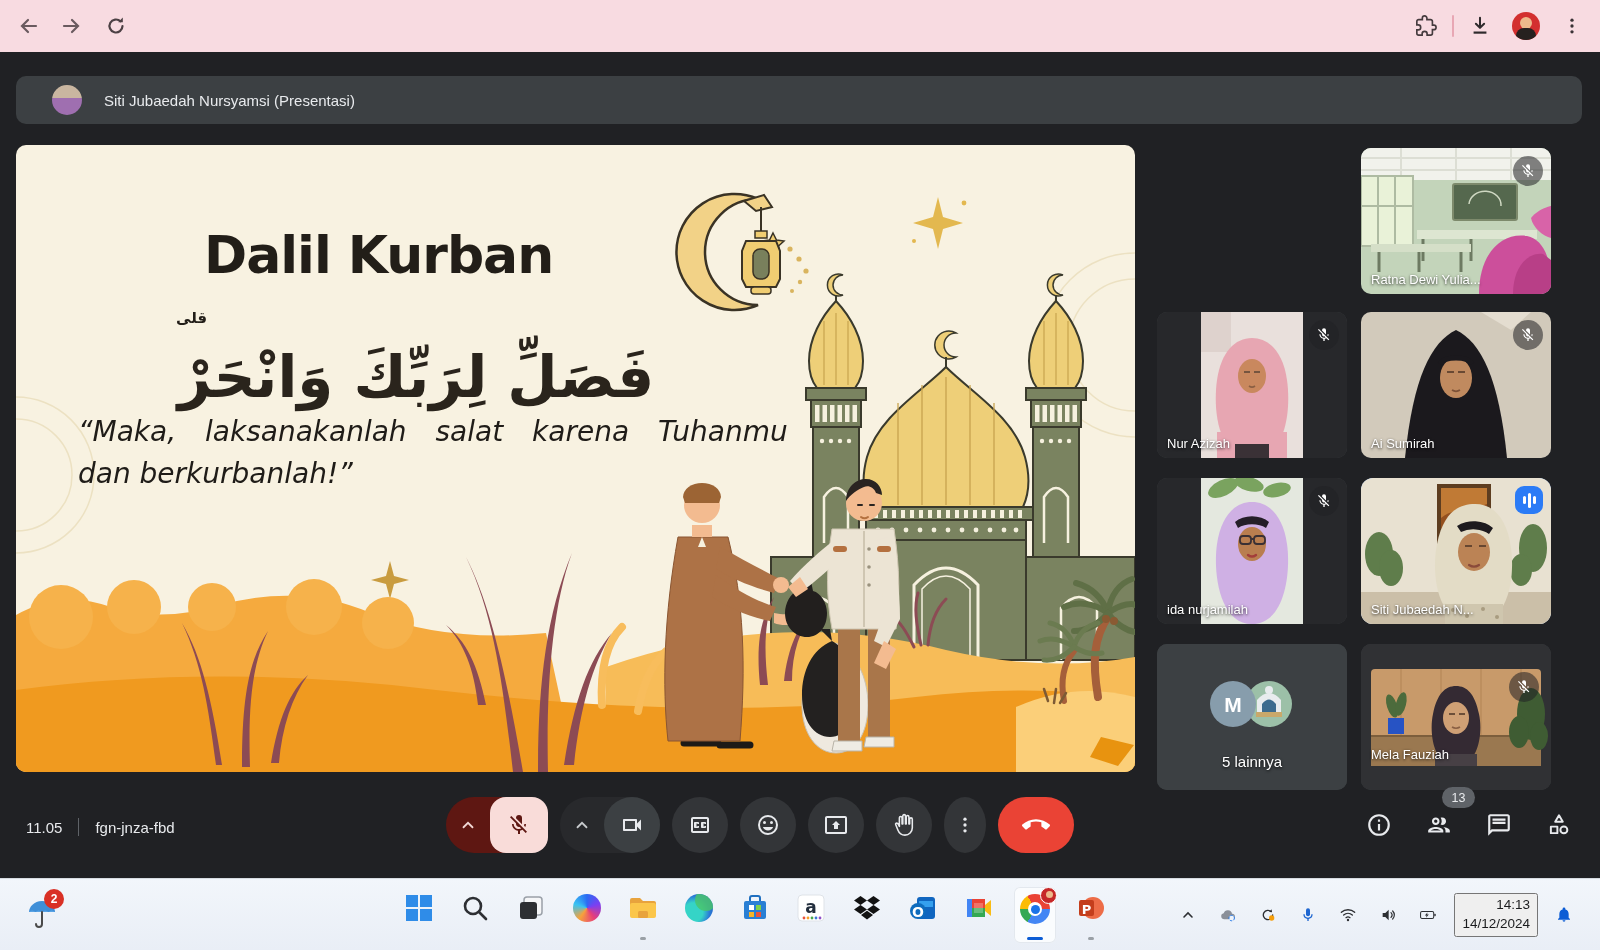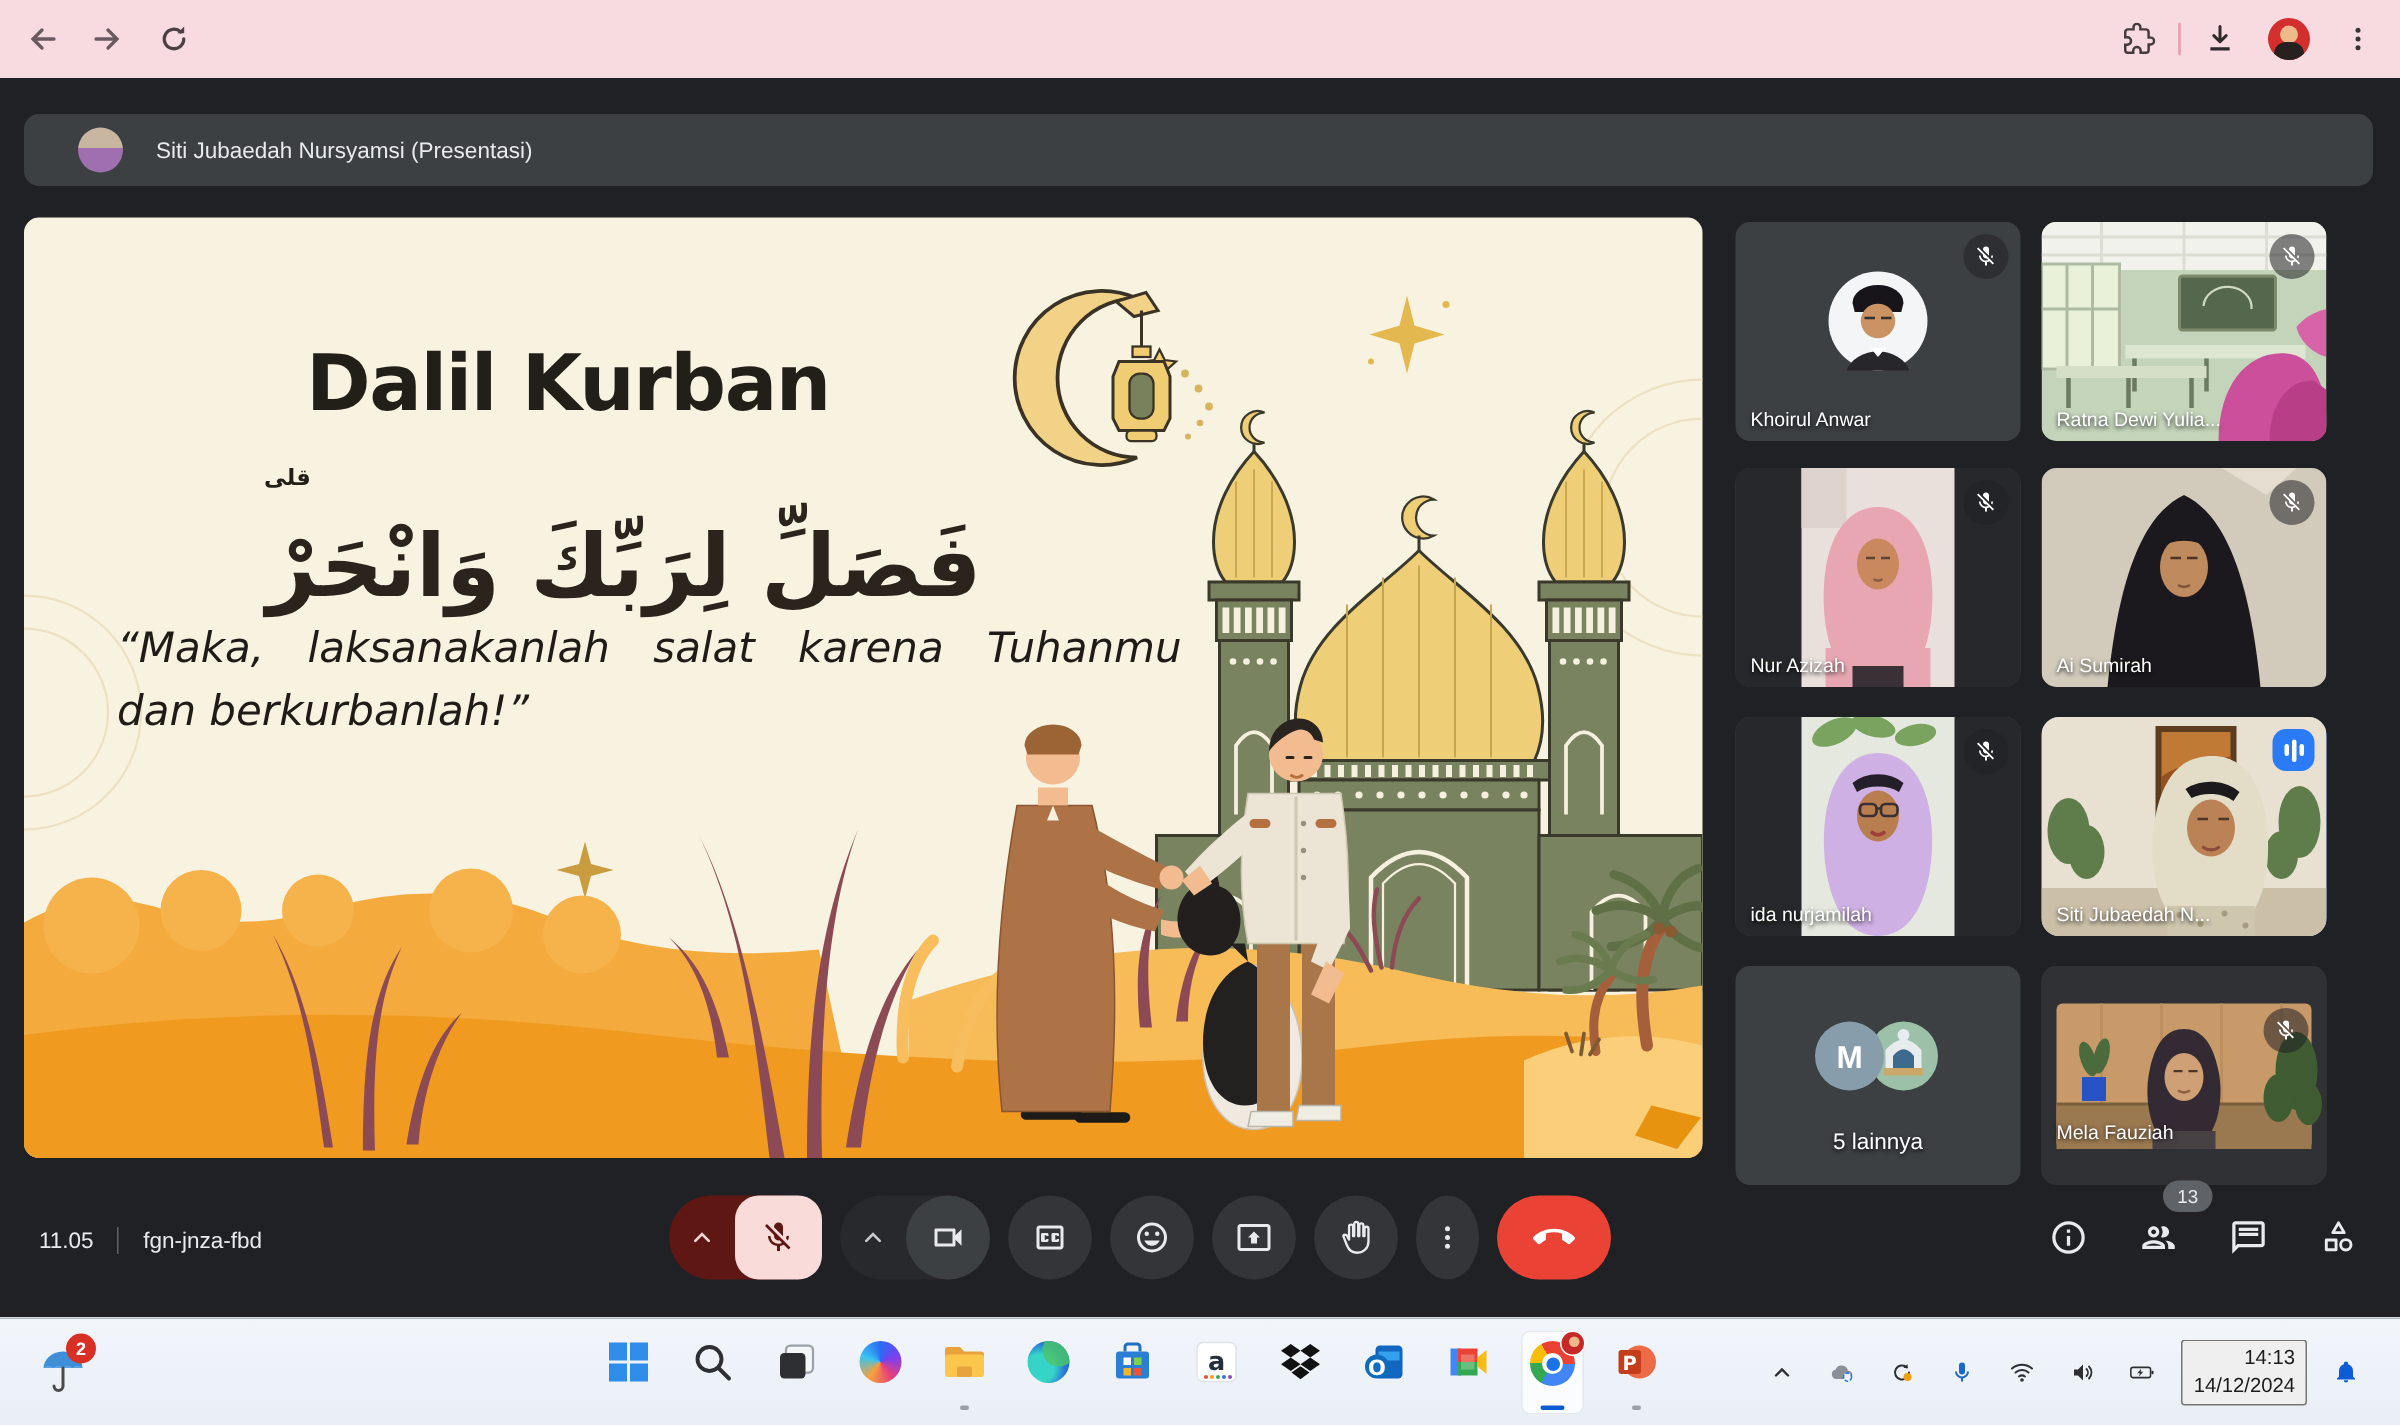--- a/index.html
+++ b/index.html
@@ -344,37 +344,20 @@
         <path d="M868 496 l-10 22 12 6 10 -20 z" fill="#f3bb90"></path>
         <path d="M820 404 h8 M864 404 h8" stroke="#b4703f" stroke-width="6" stroke-linecap="round"></path>
         <circle cx="848" cy="358" r="18" fill="#f3bb90"></circle>
         <path d="M830 356 c0 -14 10 -22 20 -22 10 0 16 8 16 16 l-6 -2 c-2 -6 -8 -8 -12 -6 -6 2 -14 8 -18 14 z" fill="#2a2421"></path>
         <path d="M842 360 h4 M854 360 h4" stroke="#2a2421" stroke-width="2" stroke-linecap="round"></path>
         <path d="M845 372 c2 1.5 5 1.5 7 0" stroke="#b4703f" stroke-width="2" fill="none" stroke-linecap="round"></path>
       </g>
     </svg>
   </div>
 
-  <div class="tile" style="left:1157px;top:148px">
-    <svg class="scene" viewBox="0 0 190 146">
-      <rect width="190" height="146" fill="#3c4043"></rect>
-      <circle cx="95" cy="66" r="33" fill="#f4f5f6"></circle>
-      <path d="M78 54 a17 12 0 0 1 34 0 l-1.5 6 h-31 z" fill="#17151a"></path>
-      <circle cx="95" cy="66" r="11.5" fill="#cb9264"></circle>
-      <path d="M86 64 h7 M97 64 h7" stroke="#31312f" stroke-width="1.6"></path>
-      <path d="M74 99 a22 18 0 0 1 42 0 z" fill="#26262b"></path>
-      <path d="M90 84 l5 6 5-6 z" fill="#fff"></path>
-    </svg>
-    <div class="micoff">
-      <svg width="16" height="16" viewBox="0 0 24 24" fill="#fff">
-          <path d="M15 11V5a3 3 0 0 0-6 0v.2l6 6zM19 11h-1.7c0 .6-.1 1.2-.3 1.7l1.3 1.3c.4-.9.7-1.9.7-3zM4.3 3 3 4.3l6 6V11a3 3 0 0 0 3.7 2.9l1.6 1.7c-.7.3-1.5.5-2.3.5-3 0-5.3-2.3-5.3-5.1H5c0 3.4 2.7 6.2 6 6.7V21h2v-3.3c.9-.1 1.8-.5 2.5-.9l3.2 3.2 1.3-1.3L4.3 3z"></path>
-        </svg>
-    </div>
-    <div class="nm">Khoirul Anwar</div>
-  </div>
 
   <div class="tile" style="left:1361px;top:148px">
     <svg class="scene" viewBox="0 0 190 146">
       <rect width="190" height="146" fill="#c3d4ba"></rect>
       <rect width="190" height="32" fill="#f1f2ec"></rect>
       <path d="M0 10 h190 M0 22 h190 M40 0 v32 M95 0 v32 M150 0 v32" stroke="#dcded4" stroke-width="2"></path>
       <rect x="0" y="28" width="52" height="70" fill="#e9f2d8" stroke="#aebba2" stroke-width="2"></rect>
       <path d="M17 28 v70 M34 28 v70 M0 58 h52" stroke="#aebba2" stroke-width="2"></path>
       <rect x="92" y="36" width="64" height="36" rx="2" fill="#55684e" stroke="#7d8a6c" stroke-width="2"></rect>
       <path d="M108 56 a14 12 0 0 1 32 2" stroke="#cfd8c2" stroke-width="1.5" fill="none"></path>

